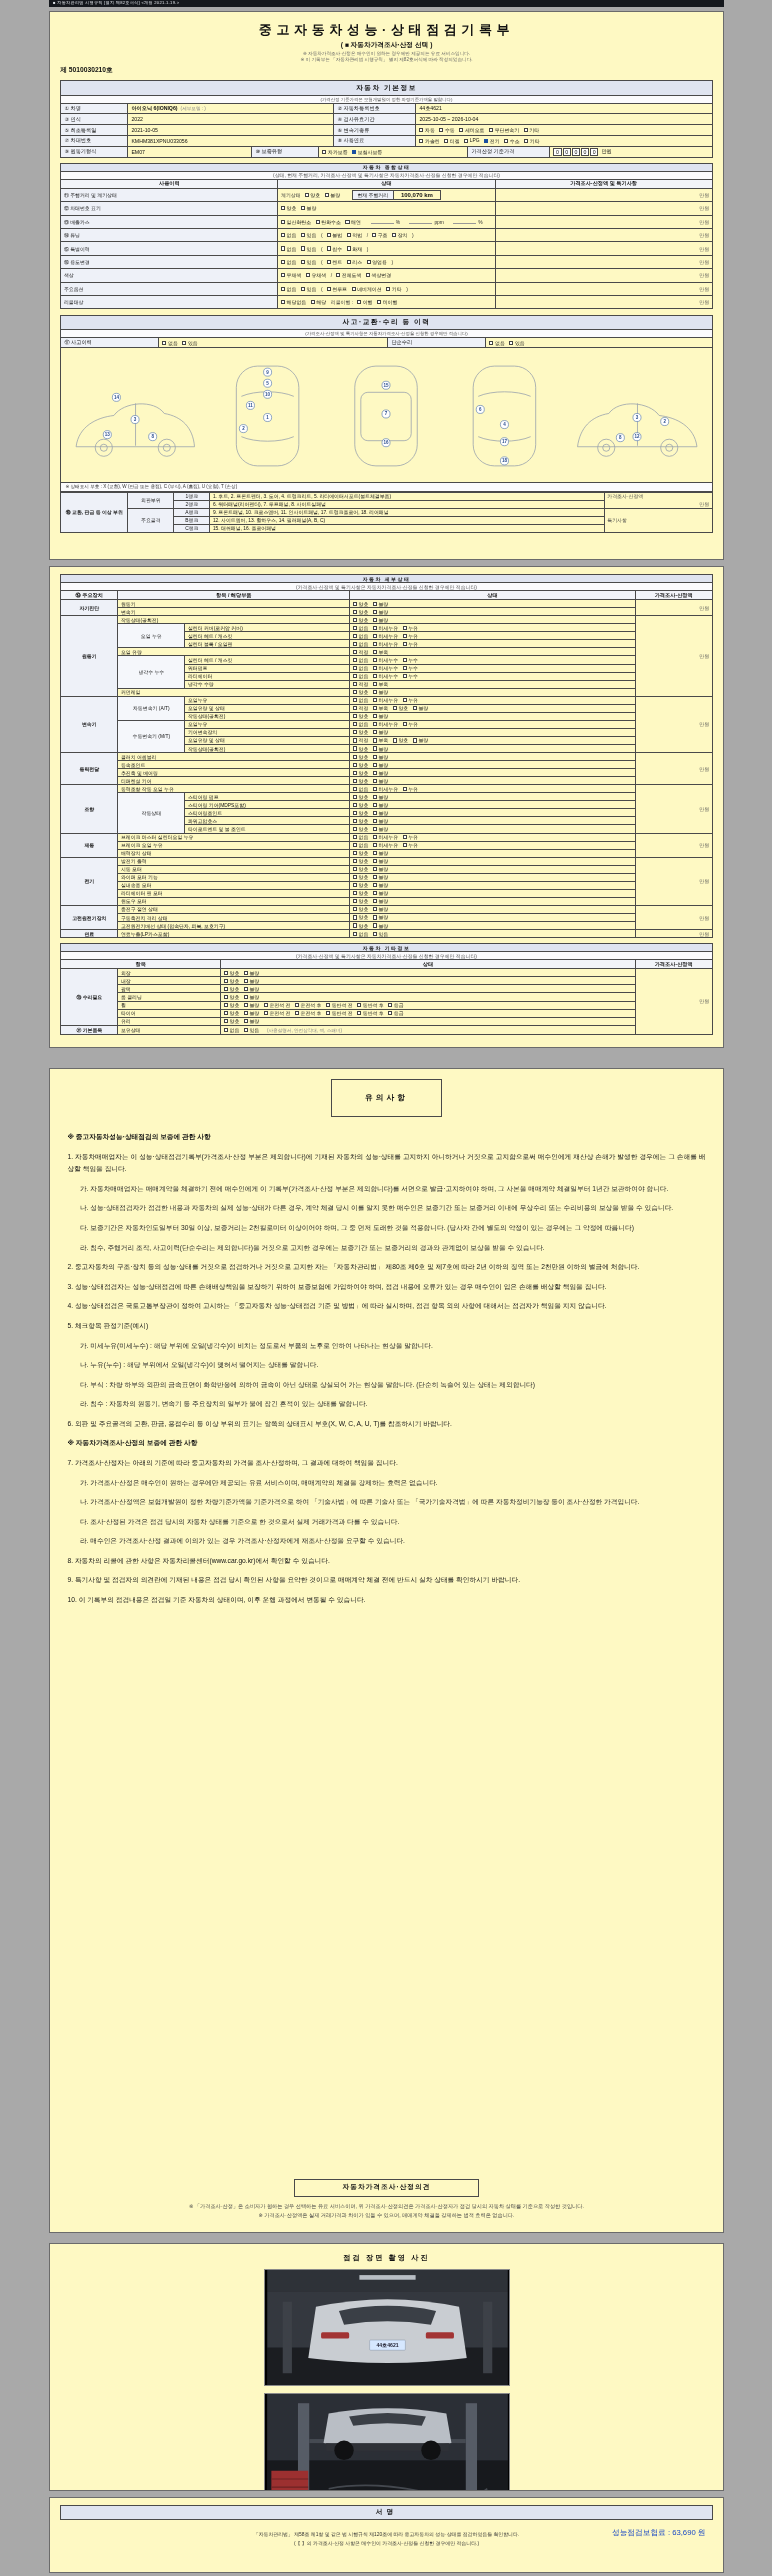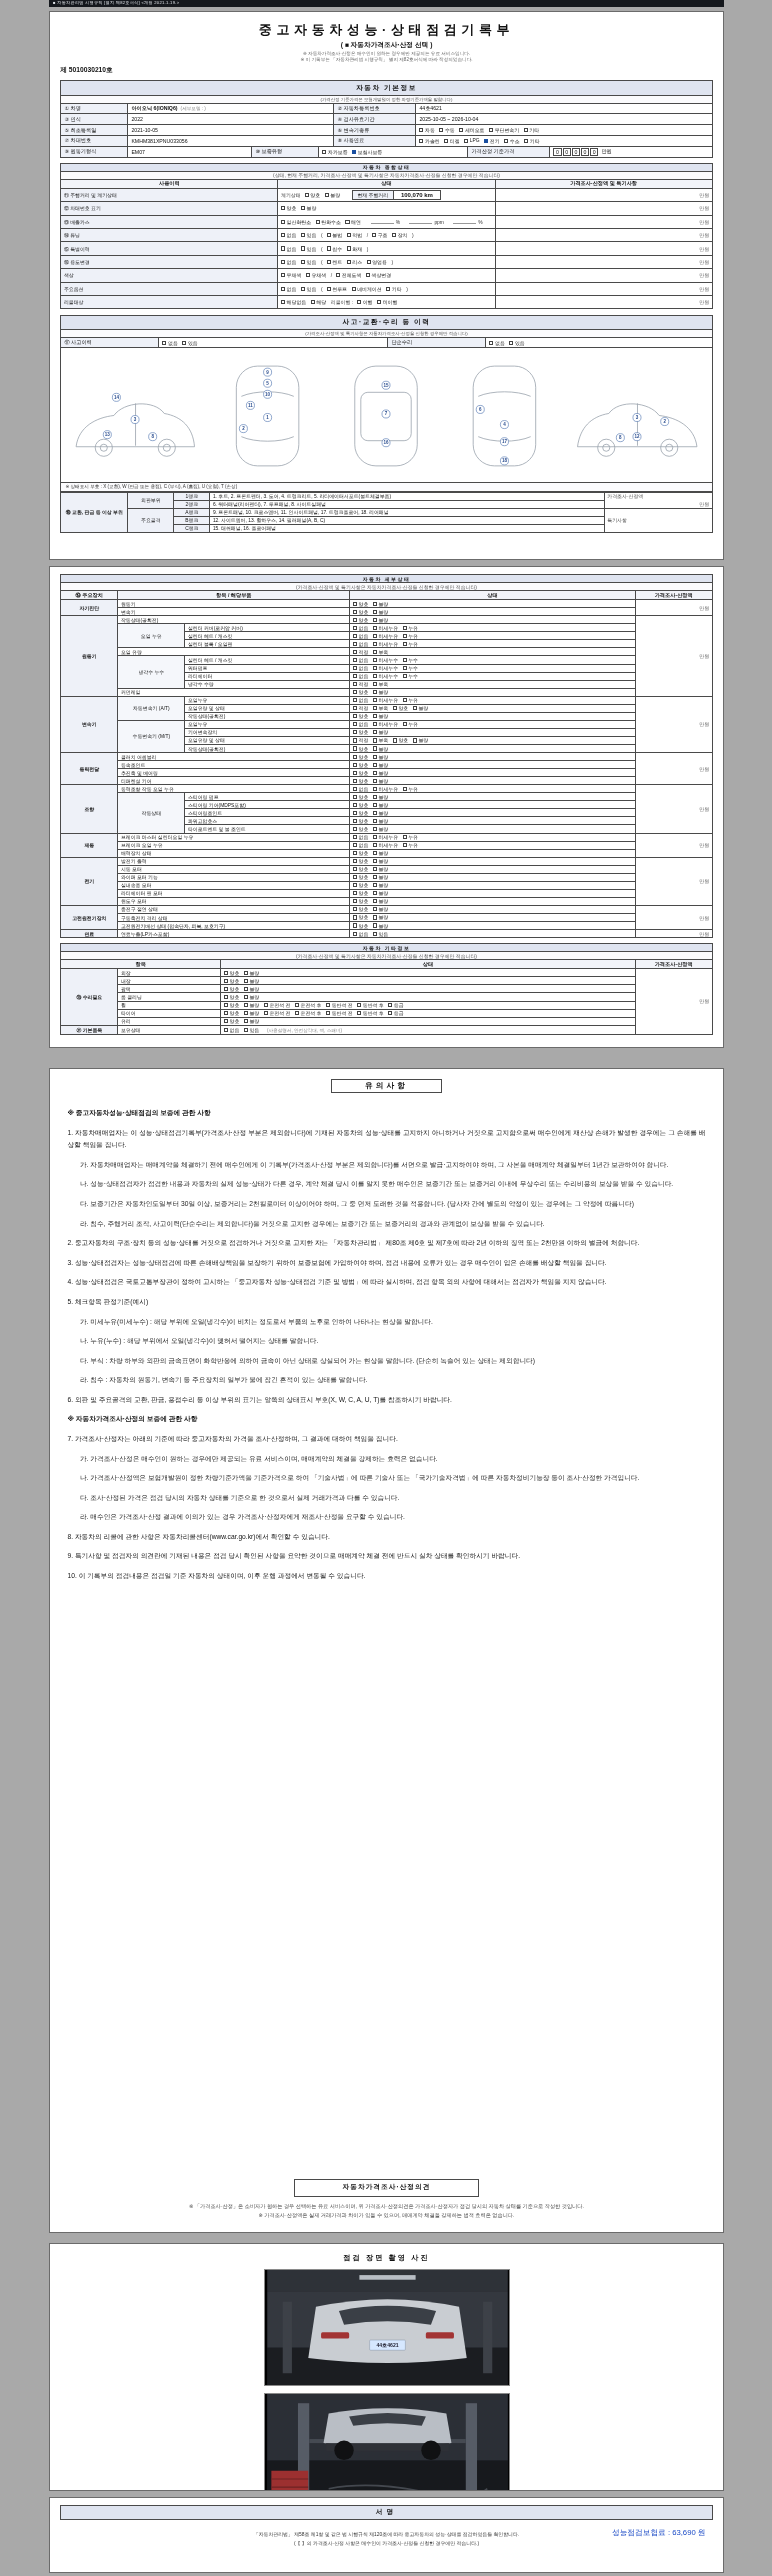--- a/index.html
+++ b/index.html
@@ -1,20 +1,20 @@
 <!DOCTYPE html>
 <html lang="ko" style="font-size:8.2px"><head>
 <meta charset="utf-8">
 <style>
   * { box-sizing:border-box; }
   body { width:773px; height:2576px; margin:0; background:#a9a9a9;
          font-family:"Liberation Sans","DejaVu Sans",sans-serif; color:#111; overflow:hidden; }
   .topbar { width:675px; margin:0 auto; height:6.7px; background:#15181d; color:#dfe3e8;
             font-size:4.1px; line-height:6.7px; padding:0 4.1px; letter-spacing:0.3px; }
-  .panel { width:675px; margin:4.1px auto 0; background:#ffffff; border:0.5px solid #6b6b6b;
+  .panel { width:675px; margin:4.1px auto 0; background:#fef9c3; border:0.5px solid #6b6b6b;
            padding:7.2px 10.3px; position:relative; overflow:hidden; }
   .p1{height:549px;} .p2{height:482px; margin-top:6.2px;}
   .p3{height:1165px; margin-top:19.6px; display:flex; flex-direction:column;}
   .p4{height:248px; margin-top:10.3px;} .p5{height:76px; margin-top:6.2px;}
 
   .title-wrap{text-align:center; padding-top:2.1px;}
   .main-title{font-size:13px; font-weight:bold; letter-spacing:4.6px;}
   .sub-title{font-size:6.7px; font-weight:bold; margin-top:2.1px;}
   .tiny-note{font-size:4.6px; color:#666; margin-top:1px;}
   .doc-no{text-align:left; font-size:6.7px; font-weight:bold; margin:4.1px 0 3.1px;}
@@ -75,21 +75,21 @@
   .exlbl{text-align:center; font-weight:bold; font-size:5.2px;}
   .rank{text-align:center; font-size:4.6px;}
   .items{font-size:4.6px;}
   .pr{vertical-align:top; font-size:4.6px;}
   .pr-l{display:block; color:#444;}
   .pr-u{display:block; text-align:right; color:#555; margin-top:2.1px;}
   .pr.sp{color:#444;}
 
   
   .notice-title-box{border:0.5px solid #4a4a4a; width:111px; margin:3.1px auto 9.3px; text-align:center;
-                    font-weight:bold; font-size:7.7px; letter-spacing:3.1px; padding:1px 0;}
+                    font-weight:bold; font-size:7.7px; letter-spacing:3.1px; padding:13px 0;}
   .nb{font-size:6.7px; line-height:1.85; text-align:justify; margin:0 7.2px 7.2px;}
   .nb.nh{font-weight:bold; margin-top:5.2px;}
   .nb.n0{margin-left:7.2px;}
   .nb.n1{margin-left:19.6px; color:#222;}
   .opinion-wrap{margin-top:auto; padding-bottom:5.2px;}
   .opinion-box{border:0.5px solid #4a4a4a; width:185px; margin:0 auto 6.2px; text-align:center;
                font-weight:bold; font-size:6.7px; padding:3.6px 0; letter-spacing:1px;}
   .op-line{font-size:5.2px; color:#444; text-align:center; margin-top:2.1px;}
 
   

